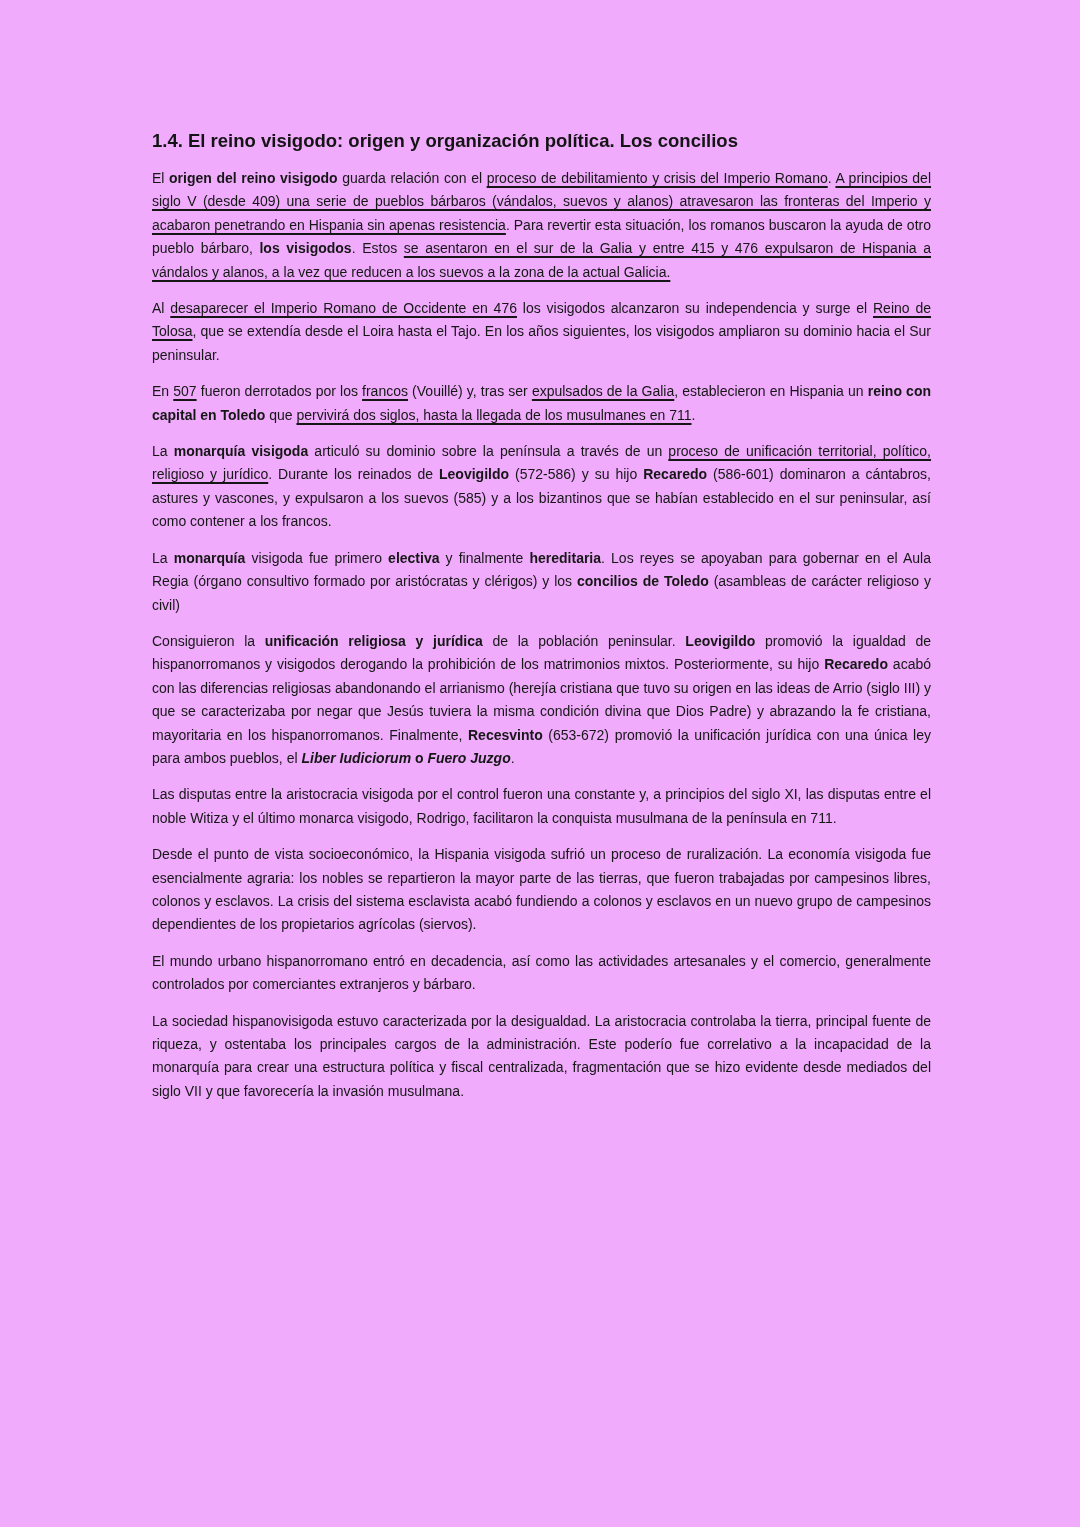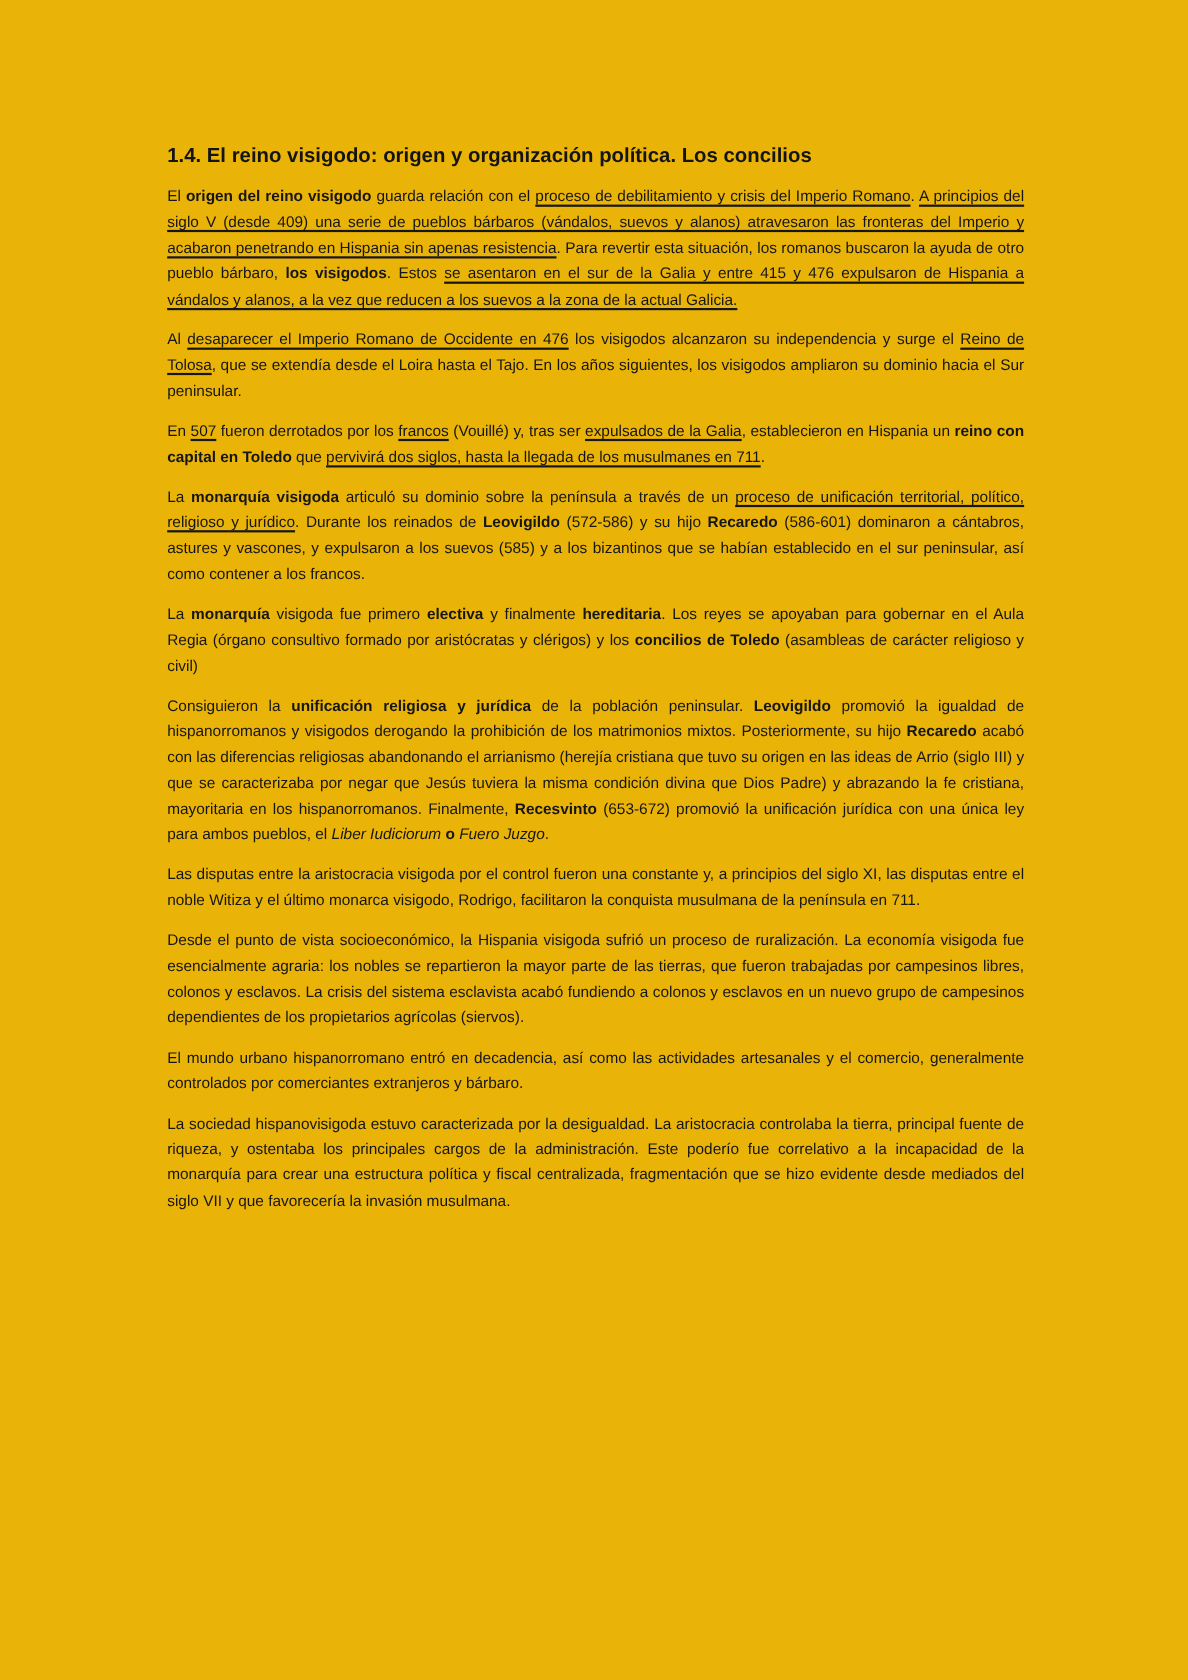--- a/index.html
+++ b/index.html
@@ -11,42 +11,42 @@
     width: 1080px;
     height: 1527px;
     overflow: hidden;
     font-family: "Liberation Sans", sans-serif;
     color: #161616;
   }
   .page {
     position: relative;
     width: 1080px;
     height: 1527px;
-    background: #eab308;
+    background: #f0abfc;
     box-sizing: border-box;
     padding: 128px 149px 0 152px;
   }
   .doc-title {
     margin: 0 0 13px 0;
     font-size: 18.5px;
     line-height: 26px;
     font-weight: 700;
     color: #141414;
     text-align: left;
   }
   .doc-body p {
     margin: 0 0 13px 0;
     font-size: 14px;
     line-height: 23.4px;
     text-align: justify;
     color: #161616;
   }
   .run.plain { font-weight: 400; font-style: normal; text-decoration: none; }
   .run.b  { font-weight: 700; }
-  .run.bi { font-weight: 400; font-style: italic; }
+  .run.bi { font-weight: 700; font-style: italic; }
   .run.u  {
     text-decoration: underline;
     text-decoration-thickness: 1.6px;
     text-underline-offset: 3px;
   }
 </style>
 </head>
 <body>
 
 <div class="page">

